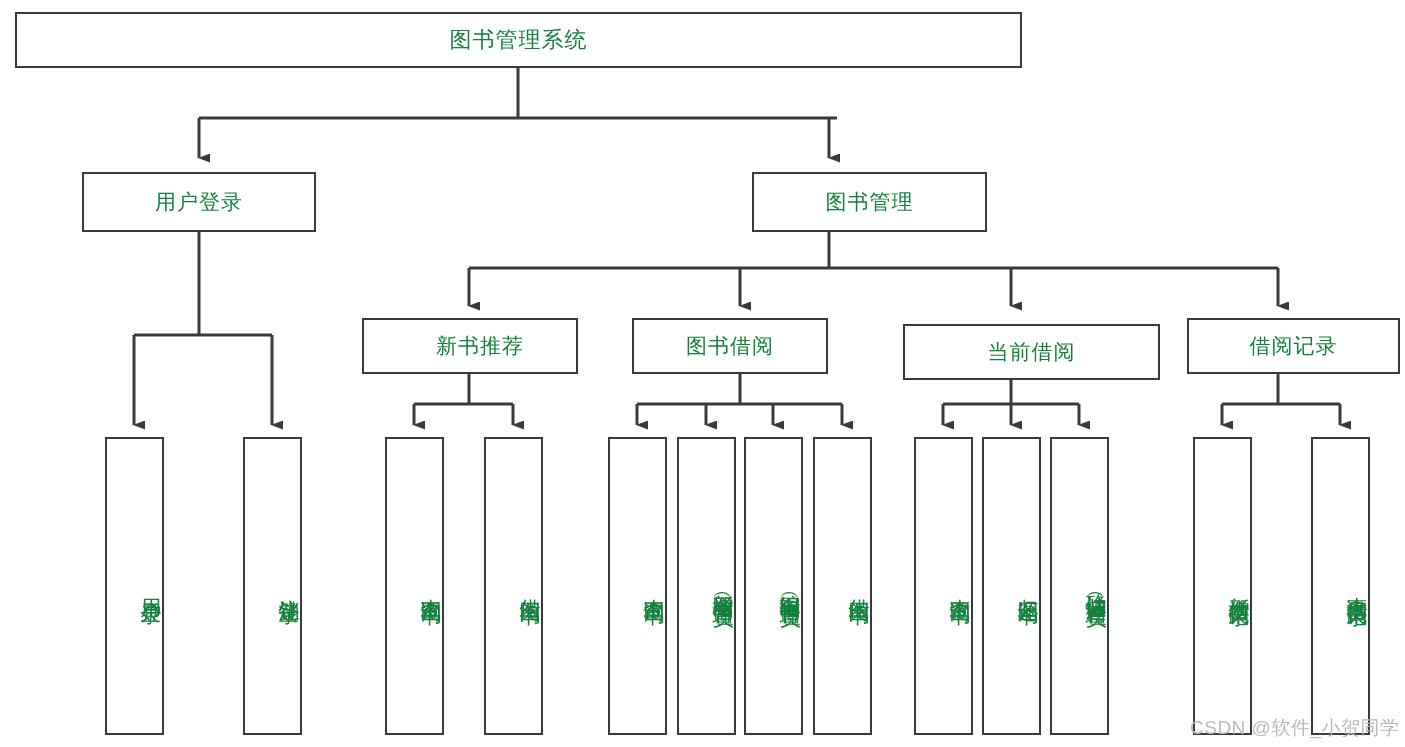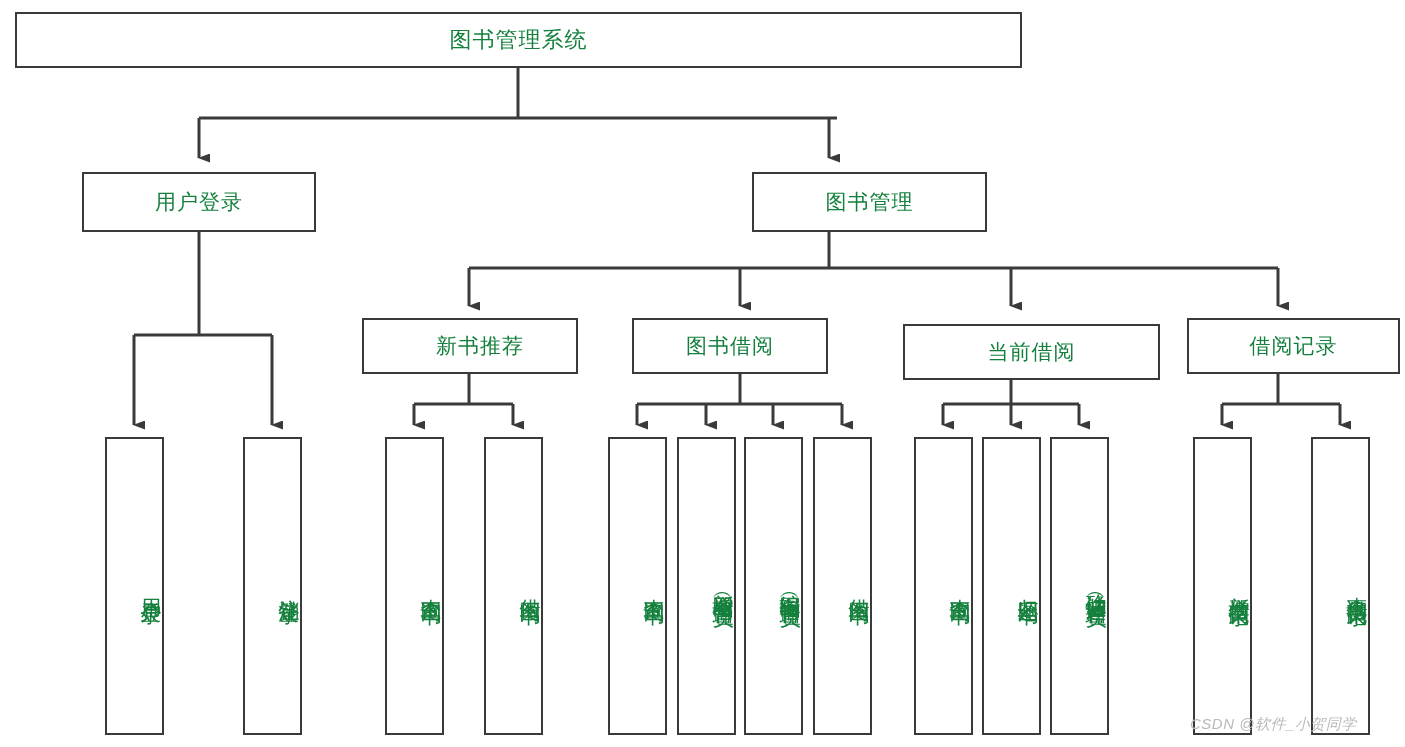--- a/index.html
+++ b/index.html
@@ -55,25 +55,24 @@
     line-height: 1.05;
   }
   .node.v .vtext {
     writing-mode: vertical-rl;
     text-orientation: upright;
     display: block;
     white-space: normal;
   }
   .watermark {
     position: absolute;
-    font-size: 15px;
+    font-size: 19px;
     color: #b9b9b9;
     letter-spacing: 0.5px;
     white-space: nowrap;
-    font-style: italic;
   }
 </style>
 </head>
 <body>
 
 <div id="canvas">
 
   <svg class="wires" viewBox="0 0 1405 747" xmlns="http://www.w3.org/2000/svg">
     <defs>
       <marker id="arw" markerWidth="10" markerHeight="12" refX="4.5" refY="11" orient="auto" markerUnits="userSpaceOnUse">

